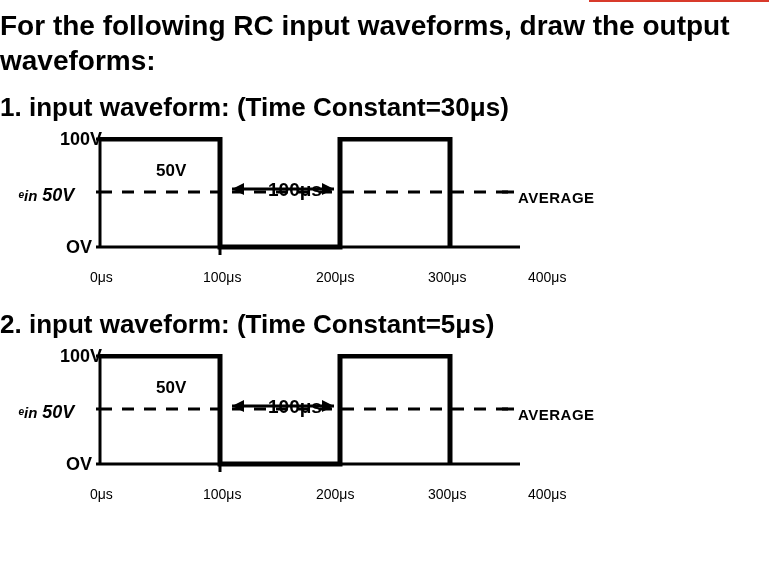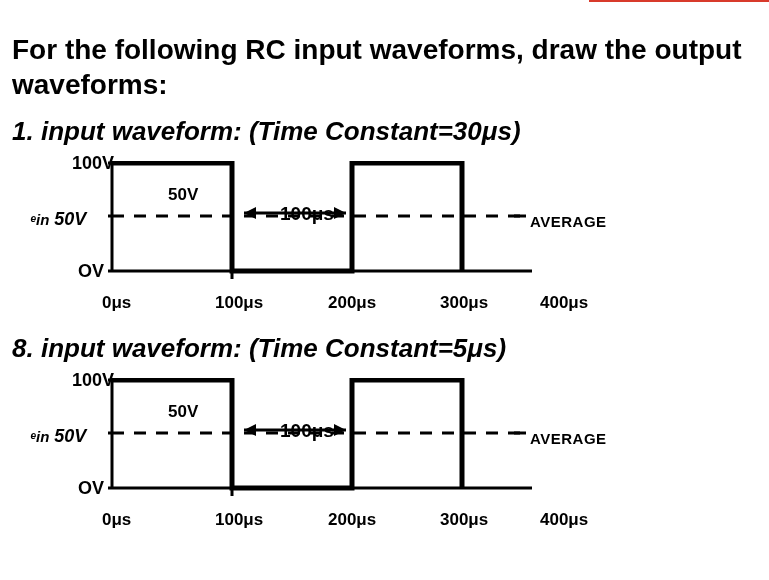--- a/index.html
+++ b/index.html
@@ -11,35 +11,33 @@
     color: #000;
     position: relative;
   }
   .red-corner {
     position: absolute;
     right: 0; top: 0;
     width: 180px; height: 2px;
     background: #d83a2b;
   }
   .content {
-    padding: 8px 12px 0 12px;
-    margin-top: 24px;
+    padding: 8px 12px 0 0;
   }
   .title-line {
     font-size: 28px;
     font-weight: 700;
     line-height: 1.25;
     margin-bottom: 4px;
   }
   .problem-heading {
     font-size: 26px;
     font-weight: 700;
     margin-top: 14px;
     margin-bottom: 6px;
-    font-style: italic;
   }
   .waveform-fig {
     width: 640px;
     height: 166px;
     position: relative;
     margin-left: 18px;
   }
   .wf-label {
     position: absolute;
     font-size: 18px;
@@ -52,22 +50,22 @@
     text-align: center;
   }
   .ein-label .e { font-size: 15px; }
   svg.wf-svg {
     position: absolute;
     left: 72px; top: 8px;
     width: 540px; height: 130px;
   }
   .axis-tick-label {
     position: absolute;
-    font-size: 17px;
-    font-weight: 700;
+    font-size: 14px;
+    font-weight: 400;
   }
   .avg-label {
     position: absolute;
     left: 500px;
     top: 60px;
     font-size: 15px;
     font-weight: 700;
     letter-spacing: 0.5px;
   }
   .fiftyv {
@@ -138,21 +136,21 @@
     </svg>
 
     <div class="axis-tick-label" style="left:72px; top:140px;">0μs</div>
     <div class="axis-tick-label" style="left:185px; top:140px;">100μs</div>
     <div class="axis-tick-label" style="left:298px; top:140px;">200μs</div>
     <div class="axis-tick-label" style="left:410px; top:140px;">300μs</div>
     <div class="axis-tick-label" style="left:510px; top:140px;">400μs</div>
   </div>
 
   <div class="problem-heading">
-    <span>8. input waveform: (Time Constant=5μs)</span>
+    <span>2. input waveform: (Time Constant=5μs)</span>
   </div>
 
   <div class="waveform-fig">
     <div class="wf-label" style="left:42px; top:0;">100V</div>
     <div class="wf-label ein-label">
       <span class="e">ᵉin</span>
       <span>50V</span>
     </div>
     <div class="wf-label" style="left:48px; top:108px;">OV</div>
 

